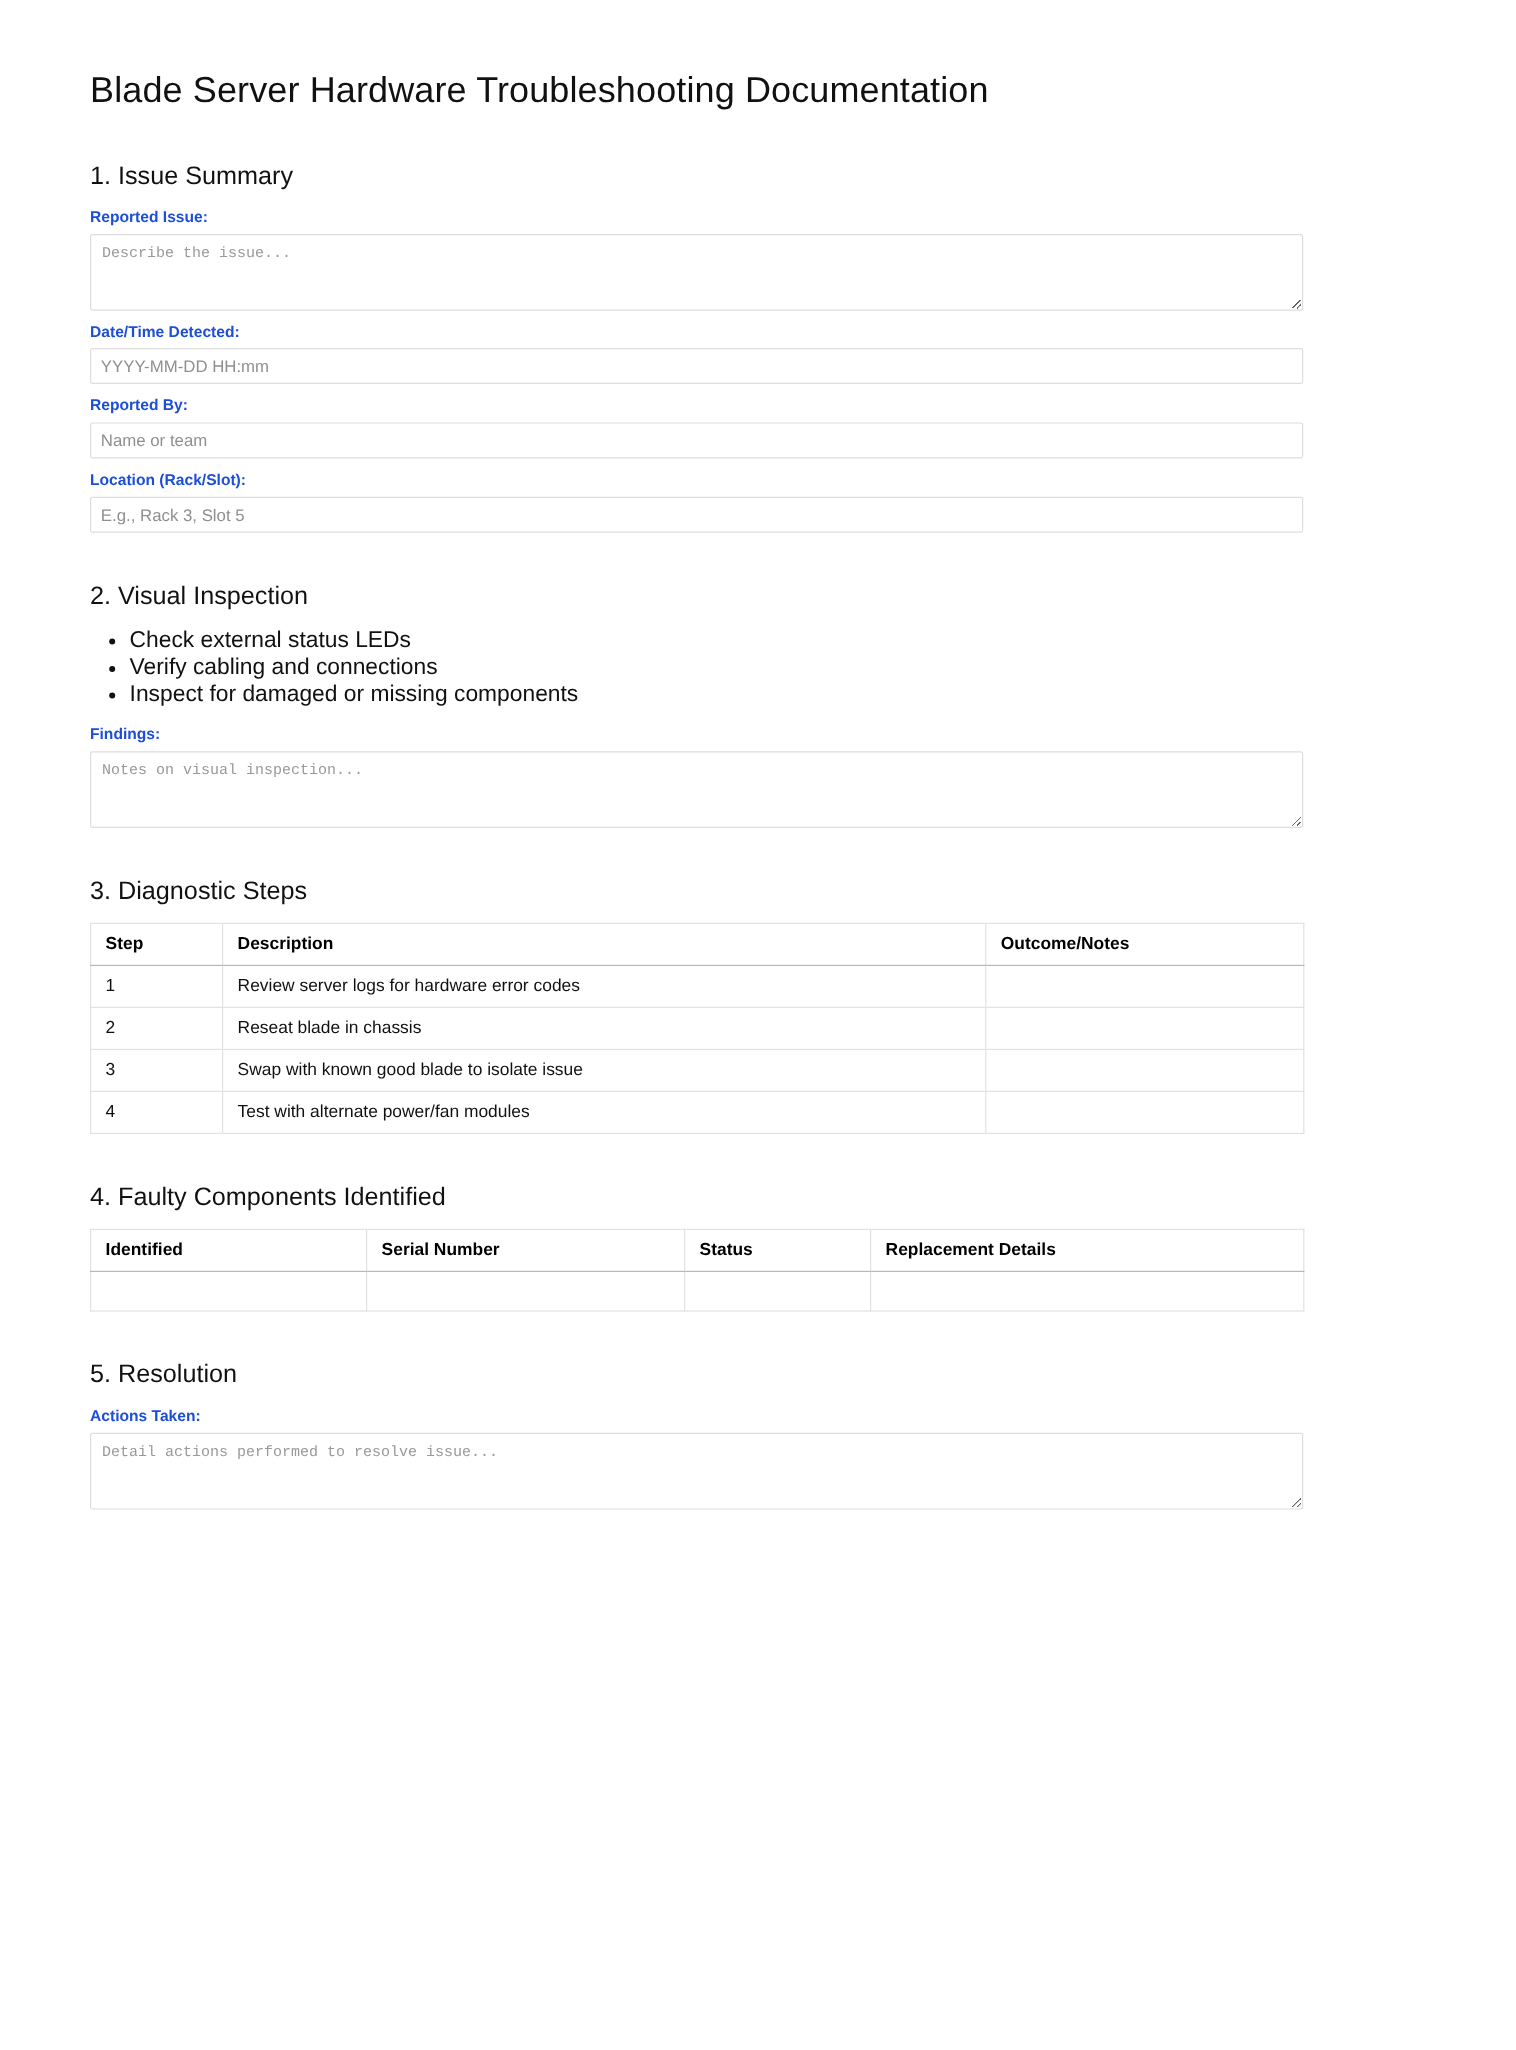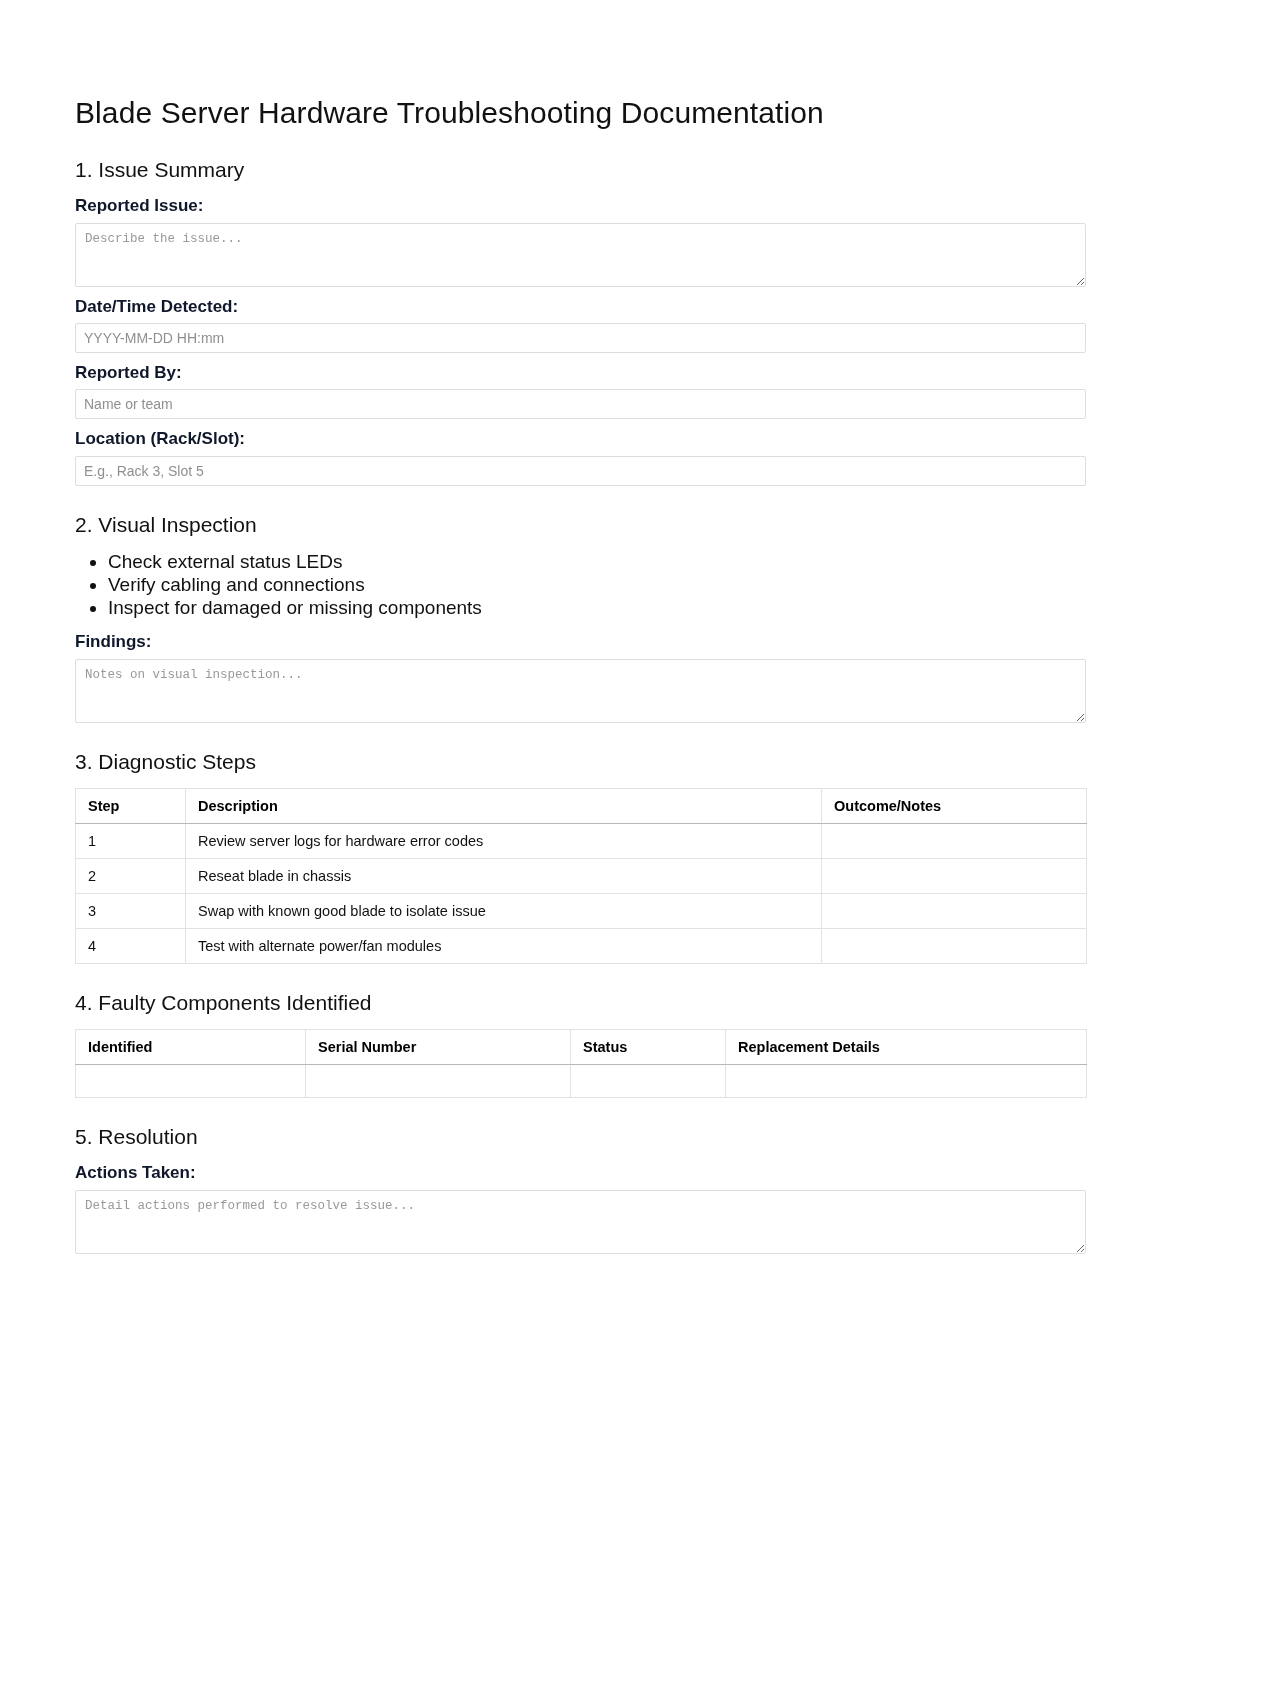--- a/index.html
+++ b/index.html
@@ -16,53 +16,53 @@
   }
   .page {
     position: absolute;
     left: 0;
     top: 0;
     width: 1263px;
     height: 1303px;
     overflow: hidden;
   }
   .content {
-    padding: 95px 75px 0 75px;
+    padding: 58px 75px 0 75px;
     width: 1011px;
   }
   h1.doc-title {
     font-family: "Liberation Sans Narrow", "Liberation Sans", sans-serif;
     font-size: 30px;
     font-weight: 400;
     line-height: 1.2;
     margin: 0 0 0 0;
     padding: 0;
     letter-spacing: 0.1px;
     color: #111111;
   }
   h2.section-title {
     font-family: "Liberation Sans Narrow", "Liberation Sans", sans-serif;
     font-size: 21px;
     font-weight: 400;
     line-height: 1.2;
-    margin: 26px 0 14px 0;
+    margin: 40px 0 14px 0;
     padding: 0;
     color: #111111;
   }
   .field {
     margin: 0 0 10px 0;
   }
   label.field-label {
     display: block;
     font-family: "Liberation Sans Narrow", "Liberation Sans", sans-serif;
-    font-size: 17px;
+    font-size: 13px;
     font-weight: 700;
     line-height: 1.2;
     margin: 0 0 6px 0;
-    color: #0f172a;
+    color: #1d4ed8;
   }
   .text-input {
     display: block;
     box-sizing: border-box;
     width: 1011px;
     height: 30px;
     padding: 5px 8px;
     border: 1px solid #dddddd;
     border-radius: 2px;
     background: #ffffff;

